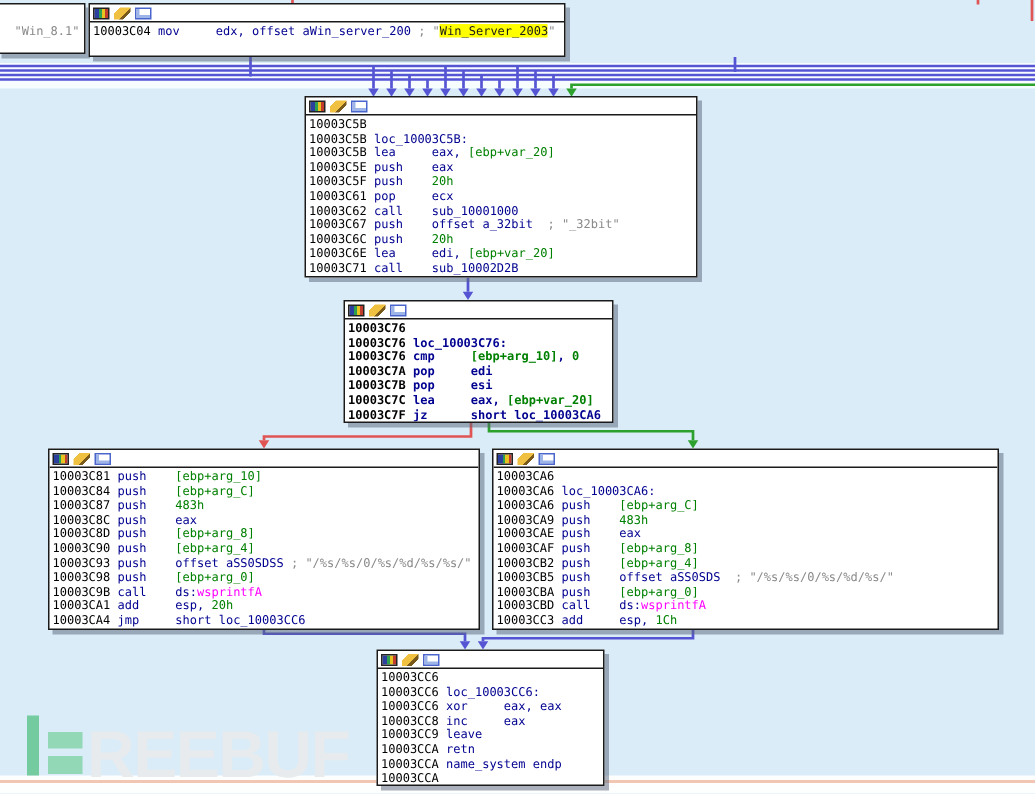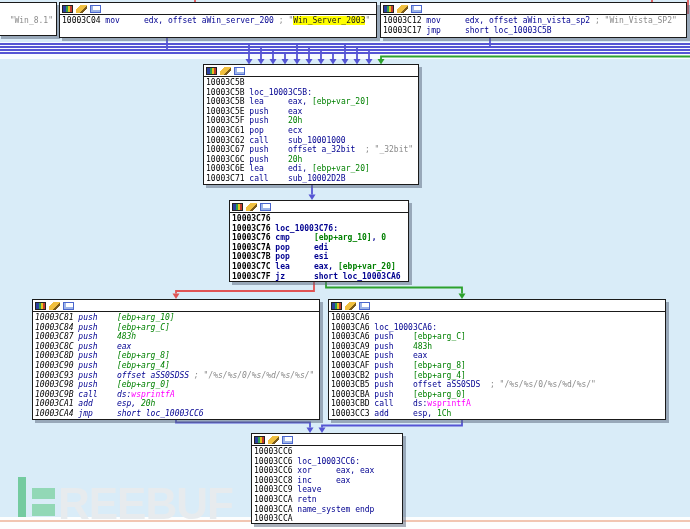--- a/index.html
+++ b/index.html
@@ -122,48 +122,40 @@
 
   <div class="block" style="left:59px;top:2px;width:318px;height:36px;">
     <div class="titlebar">
       <span class="ic ic-chart"></span>
       <span class="ic ic-pencil"></span>
       <span class="ic ic-image"></span>
     </div>
     <div class="code"><div class="ln"><span class="tk-a">10003C04 </span><span class="tk-m">mov     edx, offset aWin_server_200</span><span class="tk-c"> ; "</span><span class="tk-h">Win_Server_2003</span><span class="tk-c">"</span></div></div>
   </div>
 
-  <div class="block" style="left:380px;top:2px;width:307px;height:36px;">
-    <div class="titlebar">
-      <span class="ic ic-chart"></span>
-      <span class="ic ic-pencil"></span>
-      <span class="ic ic-image"></span>
-    </div>
-    <div class="code"><div class="ln"><span class="tk-a">10003C12 </span><span class="tk-m">mov     edx, offset aWin_vista_sp2</span><span class="tk-c"> ; "Win_Vista_SP2"</span></div><div class="ln"><span class="tk-a">10003C17 </span><span class="tk-m">jmp     short loc_10003C5B</span></div></div>
-  </div>
 
-  <div class="block" style="left:203px;top:64px;width:216px;height:121px;">
+  <div class="block" style="left:203px;top:64px;width:262px;height:121px;">
     <div class="titlebar">
       <span class="ic ic-chart"></span>
       <span class="ic ic-pencil"></span>
       <span class="ic ic-image"></span>
     </div>
     <div class="code"><div class="ln"><span class="tk-a">10003C5B</span></div><div class="ln"><span class="tk-a">10003C5B </span><span class="tk-m">loc_10003C5B:</span></div><div class="ln"><span class="tk-a">10003C5B </span><span class="tk-m">lea     eax, </span><span class="tk-g">[ebp+var_20]</span></div><div class="ln"><span class="tk-a">10003C5E </span><span class="tk-m">push    eax</span></div><div class="ln"><span class="tk-a">10003C5F </span><span class="tk-m">push    </span><span class="tk-g">20h</span></div><div class="ln"><span class="tk-a">10003C61 </span><span class="tk-m">pop     ecx</span></div><div class="ln"><span class="tk-a">10003C62 </span><span class="tk-m">call    sub_10001000</span></div><div class="ln"><span class="tk-a">10003C67 </span><span class="tk-m">push    offset a_32bit</span><span class="tk-c">  ; "_32bit"</span></div><div class="ln"><span class="tk-a">10003C6C </span><span class="tk-m">push    </span><span class="tk-g">20h</span></div><div class="ln"><span class="tk-a">10003C6E </span><span class="tk-m">lea     edi, </span><span class="tk-g">[ebp+var_20]</span></div><div class="ln"><span class="tk-a">10003C71 </span><span class="tk-m">call    sub_10002D2B</span></div></div>
   </div>
 
   <div class="block" style="left:229px;top:200px;width:180px;height:82px;font-weight:bold;">
     <div class="titlebar">
       <span class="ic ic-chart"></span>
       <span class="ic ic-pencil"></span>
       <span class="ic ic-image"></span>
     </div>
     <div class="code"><div class="ln"><span class="tk-a">10003C76</span></div><div class="ln"><span class="tk-a">10003C76 </span><span class="tk-m">loc_10003C76:</span></div><div class="ln"><span class="tk-a">10003C76 </span><span class="tk-m">cmp     </span><span class="tk-g">[ebp+arg_10]</span><span class="tk-m">, </span><span class="tk-g">0</span></div><div class="ln"><span class="tk-a">10003C7A </span><span class="tk-m">pop     edi</span></div><div class="ln"><span class="tk-a">10003C7B </span><span class="tk-m">pop     esi</span></div><div class="ln"><span class="tk-a">10003C7C </span><span class="tk-m">lea     eax, </span><span class="tk-g">[ebp+var_20]</span></div><div class="ln"><span class="tk-a">10003C7F </span><span class="tk-m">jz      short loc_10003CA6</span></div></div>
   </div>
 
-  <div class="block" style="left:32px;top:299px;width:288px;height:121px;font-style:italic;">
+  <div class="block" style="left:32px;top:299px;width:288px;height:121px;">
     <div class="titlebar">
       <span class="ic ic-chart"></span>
       <span class="ic ic-pencil"></span>
       <span class="ic ic-image"></span>
     </div>
     <div class="code"><div class="ln"><span class="tk-a">10003C81 </span><span class="tk-m">push    </span><span class="tk-g">[ebp+arg_10]</span></div><div class="ln"><span class="tk-a">10003C84 </span><span class="tk-m">push    </span><span class="tk-g">[ebp+arg_C]</span></div><div class="ln"><span class="tk-a">10003C87 </span><span class="tk-m">push    </span><span class="tk-g">483h</span></div><div class="ln"><span class="tk-a">10003C8C </span><span class="tk-m">push    eax</span></div><div class="ln"><span class="tk-a">10003C8D </span><span class="tk-m">push    </span><span class="tk-g">[ebp+arg_8]</span></div><div class="ln"><span class="tk-a">10003C90 </span><span class="tk-m">push    </span><span class="tk-g">[ebp+arg_4]</span></div><div class="ln"><span class="tk-a">10003C93 </span><span class="tk-m">push    offset aSS0SDSS</span><span class="tk-c"> ; "/%s/%s/0/%s/%d/%s/%s/"</span></div><div class="ln"><span class="tk-a">10003C98 </span><span class="tk-m">push    </span><span class="tk-g">[ebp+arg_0]</span></div><div class="ln"><span class="tk-a">10003C9B </span><span class="tk-m">call    ds:</span><span class="tk-p">wsprintfA</span></div><div class="ln"><span class="tk-a">10003CA1 </span><span class="tk-m">add     esp, </span><span class="tk-g">20h</span></div><div class="ln"><span class="tk-a">10003CA4 </span><span class="tk-m">jmp     short loc_10003CC6</span></div></div>
   </div>
 
   <div class="block" style="left:328px;top:299px;width:338px;height:121px;">
     <div class="titlebar">

